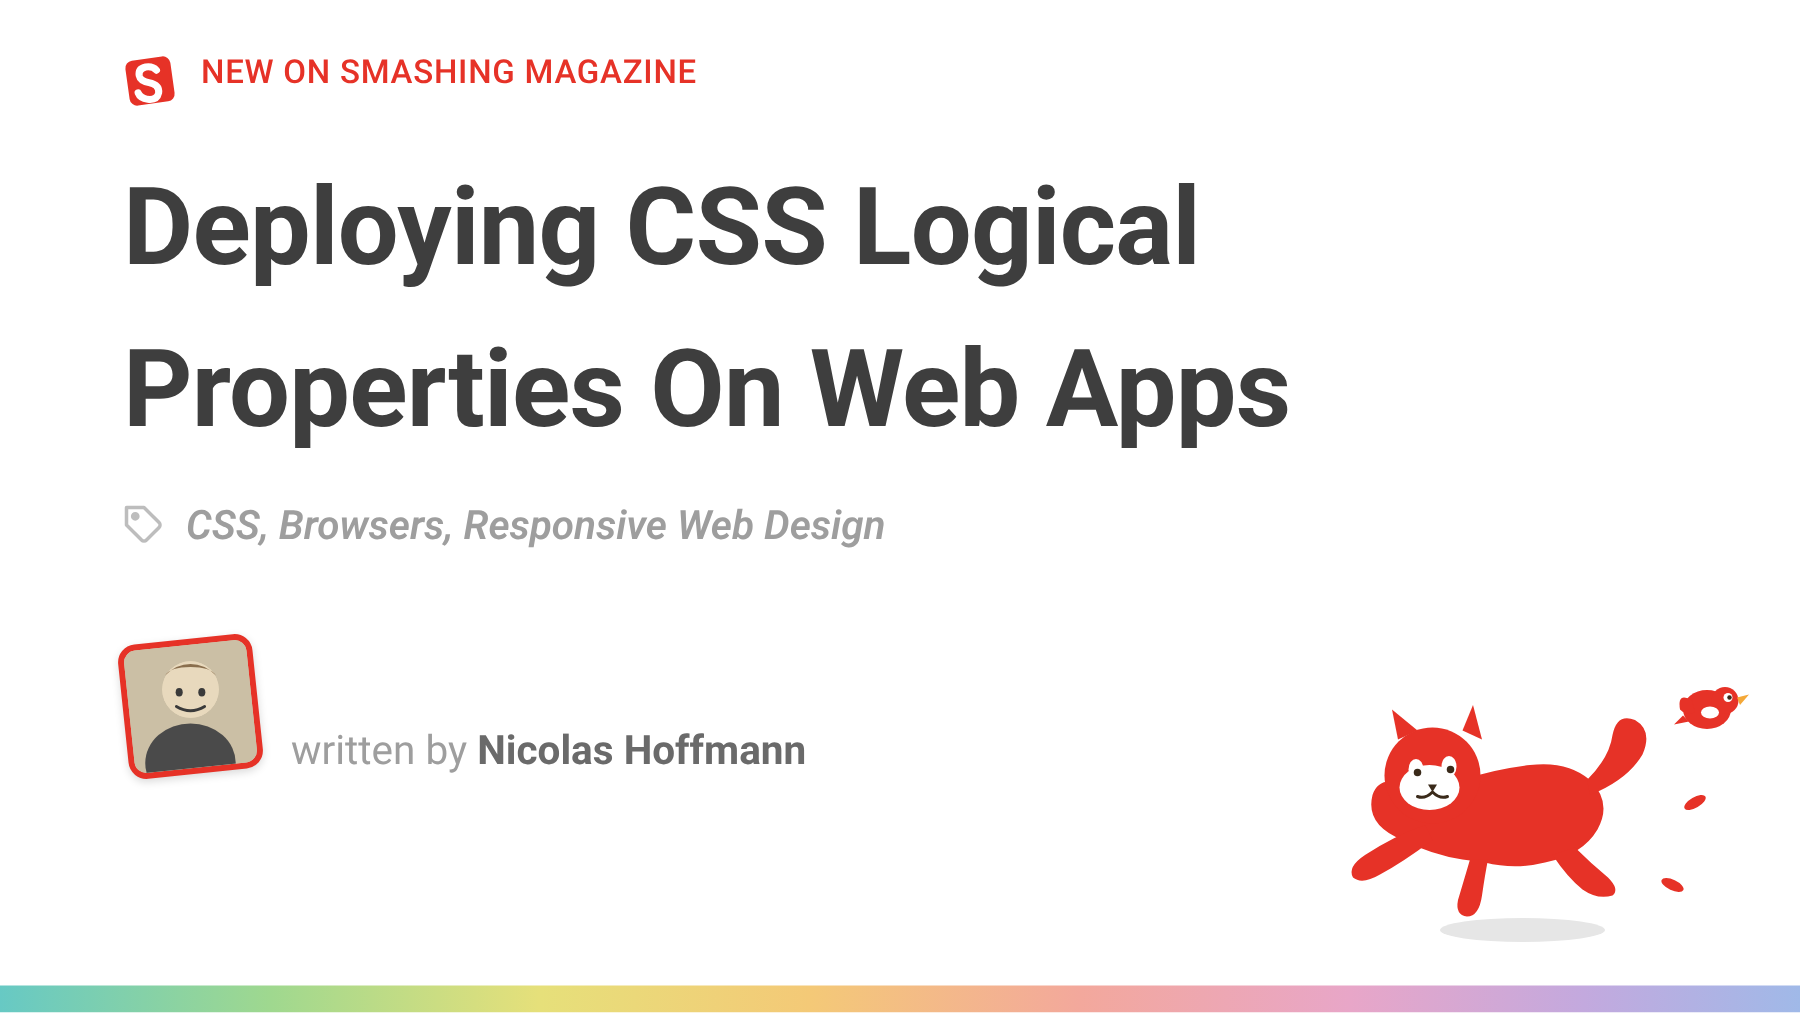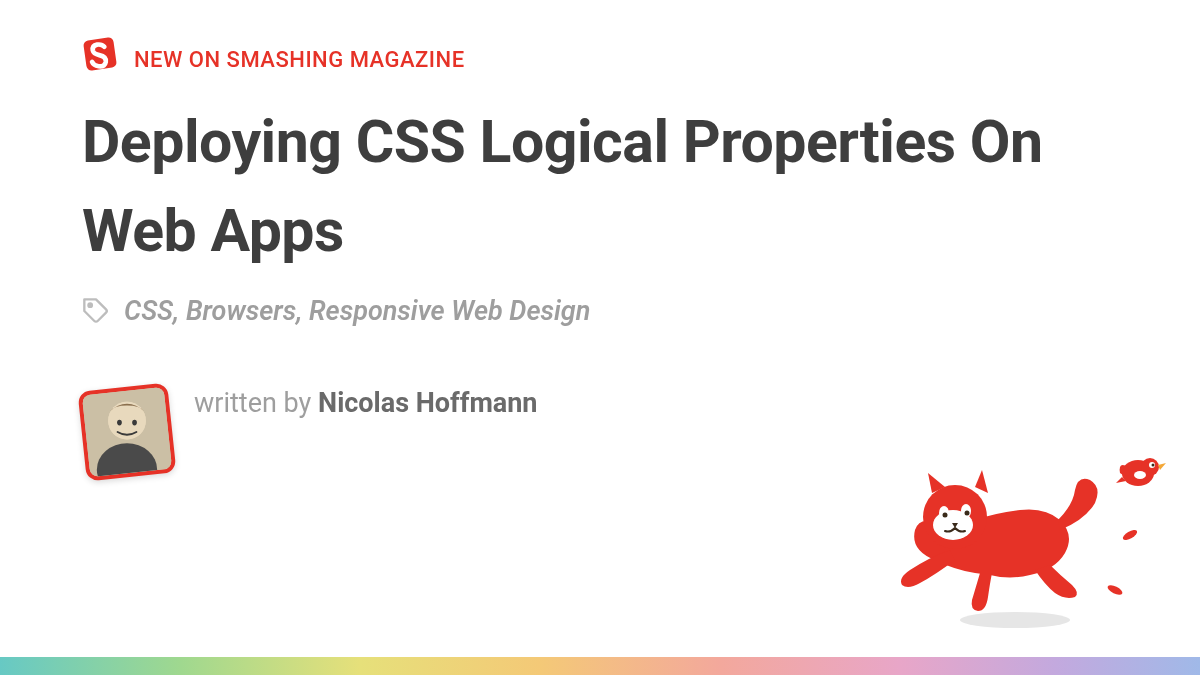--- a/index.html
+++ b/index.html
@@ -10,37 +10,37 @@
   body {
     font-family: -apple-system, BlinkMacSystemFont, "Segoe UI", Roboto, "Helvetica Neue", Arial, sans-serif;
     background: #ffffff;
     width: 1200px;
     height: 675px;
     position: relative;
     overflow: hidden;
   }
   .header {
     display: flex;
-    align-items: flex-end;
+    align-items: flex-start;
     padding: 36px 0 0 82px;
     gap: 16px;
   }
   .logo {
     width: 36px;
     height: 36px;
   }
   .header-text {
     color: #e63227;
     font-size: 22px;
     font-weight: 500;
     letter-spacing: 0.5px;
   }
   .title {
     padding: 26px 82px 0 82px;
-    font-size: 59px;
+    font-size: 72px;
     font-weight: 700;
     color: #3e3e3e;
     line-height: 1.5;
     letter-spacing: -0.5px;
   }
   .tags-row {
     display: flex;
     align-items: center;
     padding: 20px 0 0 82px;
     gap: 14px;
@@ -50,21 +50,21 @@
     width: 28px;
     height: 28px;
   }
   .tags-text {
     color: #9e9e9e;
     font-size: 27px;
     font-weight: 600;
   }
   .author-row {
     display: flex;
-    align-items: flex-start;
+    align-items: flex-end;
     padding: 60px 0 0 82px;
     gap: 22px;
   }
   .avatar-frame {
     width: 90px;
     height: 90px;
     border: 4px solid #e63227;
     border-radius: 12px;
     transform: rotate(-6deg);
     overflow: hidden;

